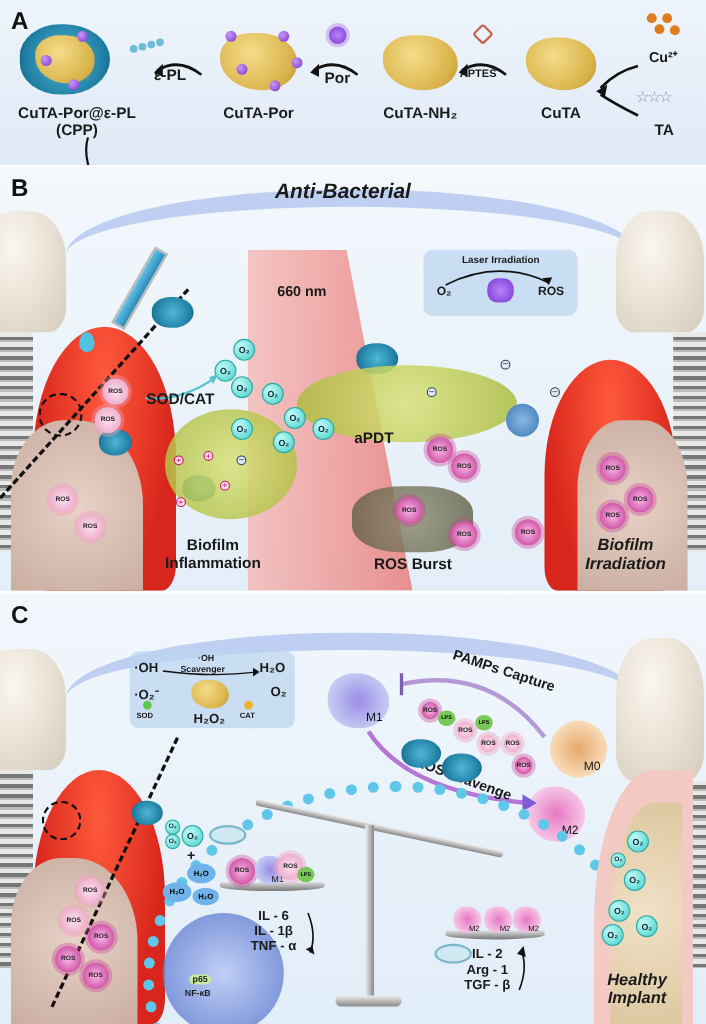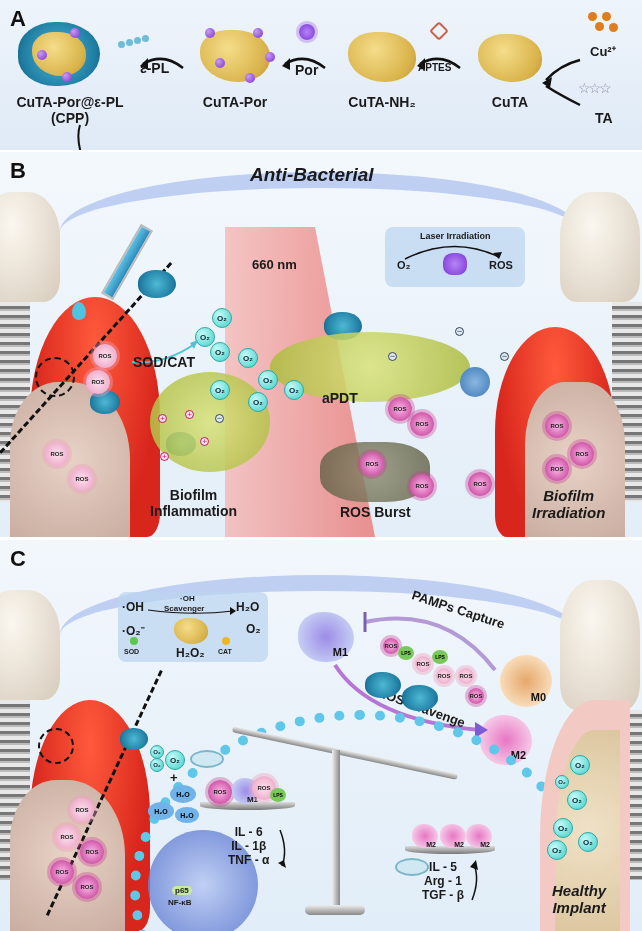--- a/index.html
+++ b/index.html
@@ -19,21 +19,21 @@
   .ros.light{background:radial-gradient(circle,#fde1ee,#e89abf);box-shadow:0 0 0 3px rgba(240,160,190,.4)}
   .tooth{position:absolute;background:radial-gradient(ellipse at 40% 30%,#fbf7ef,#d6cbbb);border-radius:40% 40% 20% 20%}
   .screw{position:absolute;background:repeating-linear-gradient(180deg,#e8e8e8 0 4px,#777 4px 7px,#bbb 7px 9px)}
   .gum{position:absolute;background:radial-gradient(ellipse at 50% 20%,#ff5a3c,#d8261c 70%);border-radius:50% 50% 10% 10%}
   .bone{position:absolute;background:radial-gradient(circle at 50% 50%,#e8d2c6,#c9ada0);}
   .beam{position:absolute;background:linear-gradient(90deg,#f6b4b0,#e9706c);opacity:.75}
   .arrowband{position:absolute;border-top:16px solid rgba(150,175,235,.55);border-radius:50% 50% 0 0}
   .box{position:absolute;background:rgba(186,212,240,.7);border-radius:8px}
   .plus{position:absolute;width:9px;height:9px;border-radius:50%;border:1px solid #c2185b;color:#c2185b;font-size:8px;line-height:7px;text-align:center;background:#fde}
   .minus{position:absolute;width:9px;height:9px;border-radius:50%;border:1px solid #345;color:#345;font-size:9px;line-height:6px;text-align:center;background:#dde8f5}
-  .cell{position:absolute;border-radius:45% 55% 50% 50%;display:flex;align-items:flex-end;justify-content:flex-end;font-weight:bold;font-size:11px;color:#111;padding:0 6px 4px 0}
+  .cell{position:absolute;border-radius:45% 55% 50% 50%;display:flex;align-items:flex-end;justify-content:flex-end;font-weight:normal;font-size:11px;color:#111;padding:0 6px 4px 0}
   .membrane{position:absolute;border-radius:50%;border:10px dotted #5ec7ea}
   .nucleus{position:absolute;border-radius:50%;background:radial-gradient(circle,#b8c8f4,#5f7bd1 80%);opacity:.8}
   .mito{position:absolute;width:34px;height:18px;border-radius:50%;background:#cfe8f1;border:2px solid #7ab6ca}
   .biofilm{position:absolute;border-radius:50%;background:radial-gradient(circle,#d9e27a,#a9b93b)}
   .dash{position:absolute;border-left:3px dashed #111;transform-origin:top left}
   svg{position:absolute;overflow:visible}
 </style>
 </head>
 <body>
 
@@ -293,21 +293,21 @@
   <div class="lbl" style="left:228px;top:285px;font-size:12px;line-height:14px">
     <div>IL - 6</div>
     <div>IL - 1β</div>
     <div>TNF - α</div>
   </div>
   <svg style="left:278px;top:290px" width="12" height="40">
       <path d="M2 0 Q10 20 4 36" stroke="#111" stroke-width="1.5" fill="none"></path>
       <path d="M0 33 L8 38 L6 30 Z" fill="#111"></path>
     </svg>
   <div class="lbl" style="left:422px;top:320px;font-size:12px;line-height:14px">
-    <div>IL - 5</div>
+    <div>IL - 2</div>
     <div>Arg - 1</div>
     <div>TGF - β</div>
   </div>
   <svg style="left:470px;top:320px" width="12" height="40">
       <path d="M2 40 Q10 20 4 4" stroke="#111" stroke-width="1.5" fill="none"></path>
       <path d="M0 7 L6 0 L8 10 Z" fill="#111"></path>
     </svg>
 
   <div class="ros light" style="left:70px;top:258px">ROS</div>
   <div class="ros light" style="left:55px;top:285px">ROS</div>

